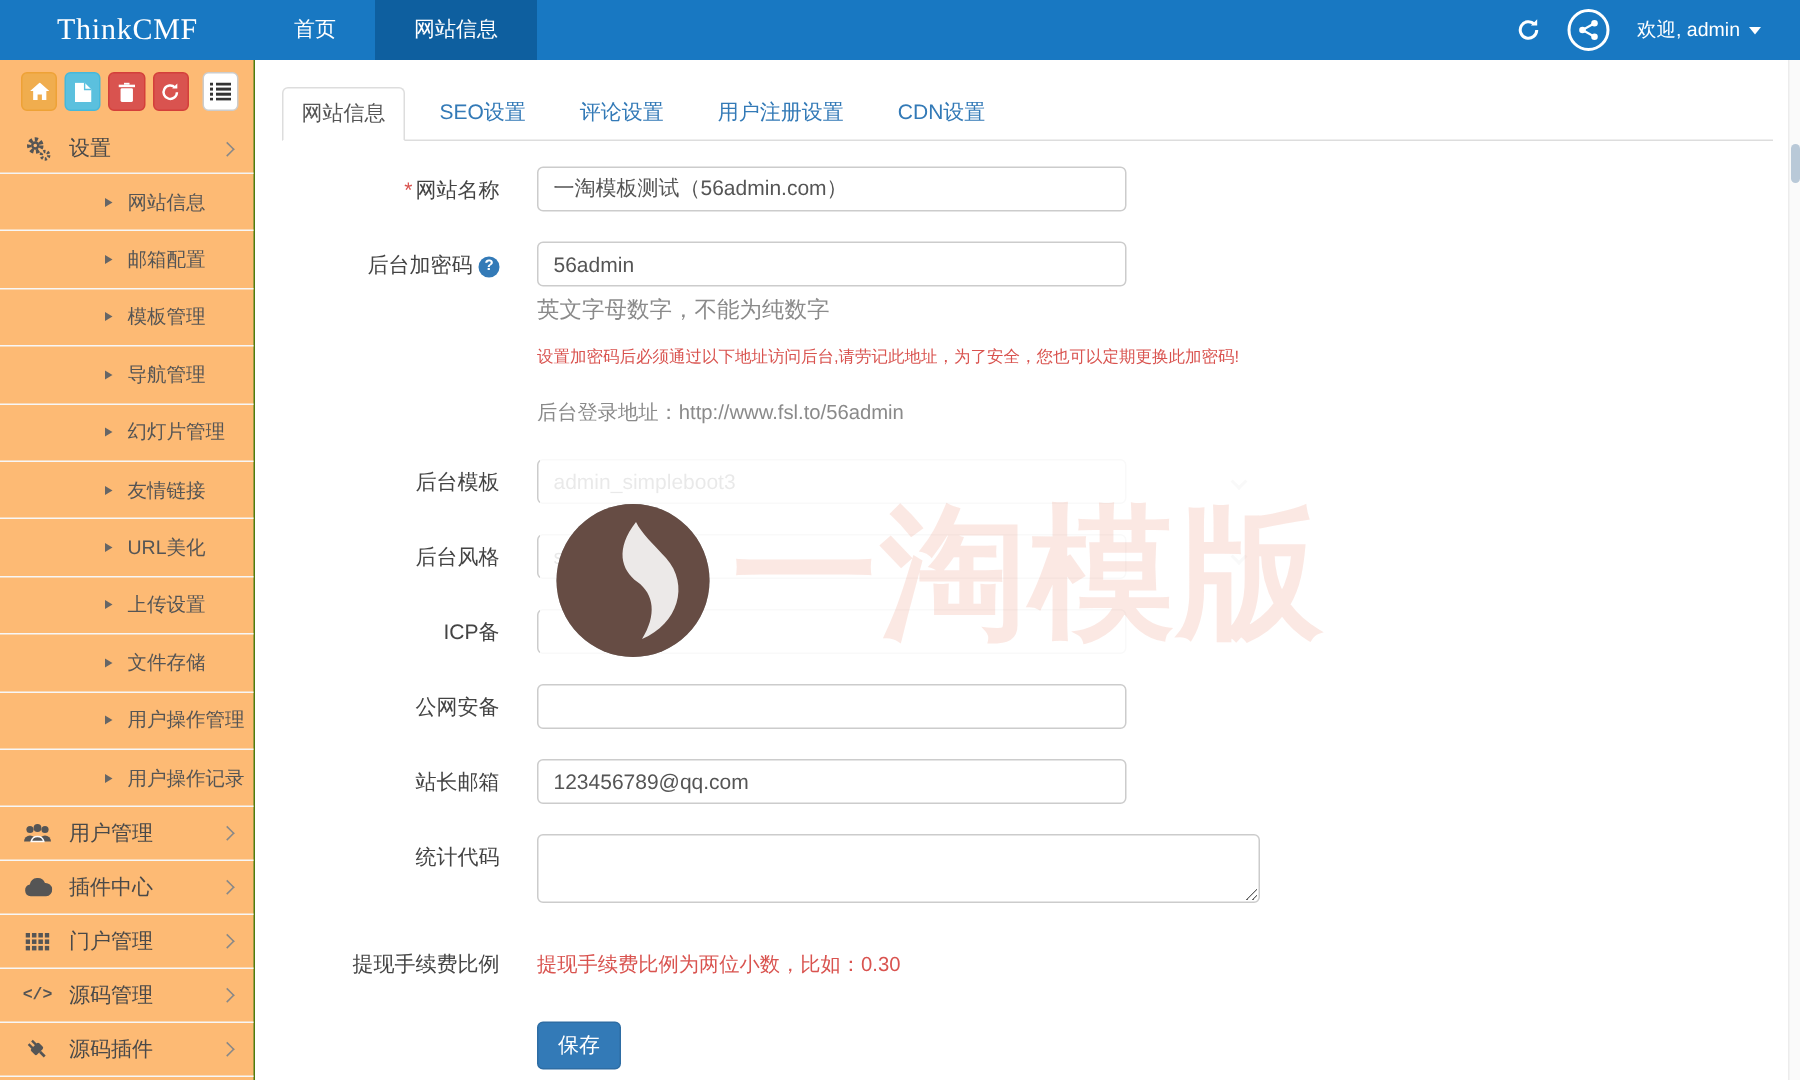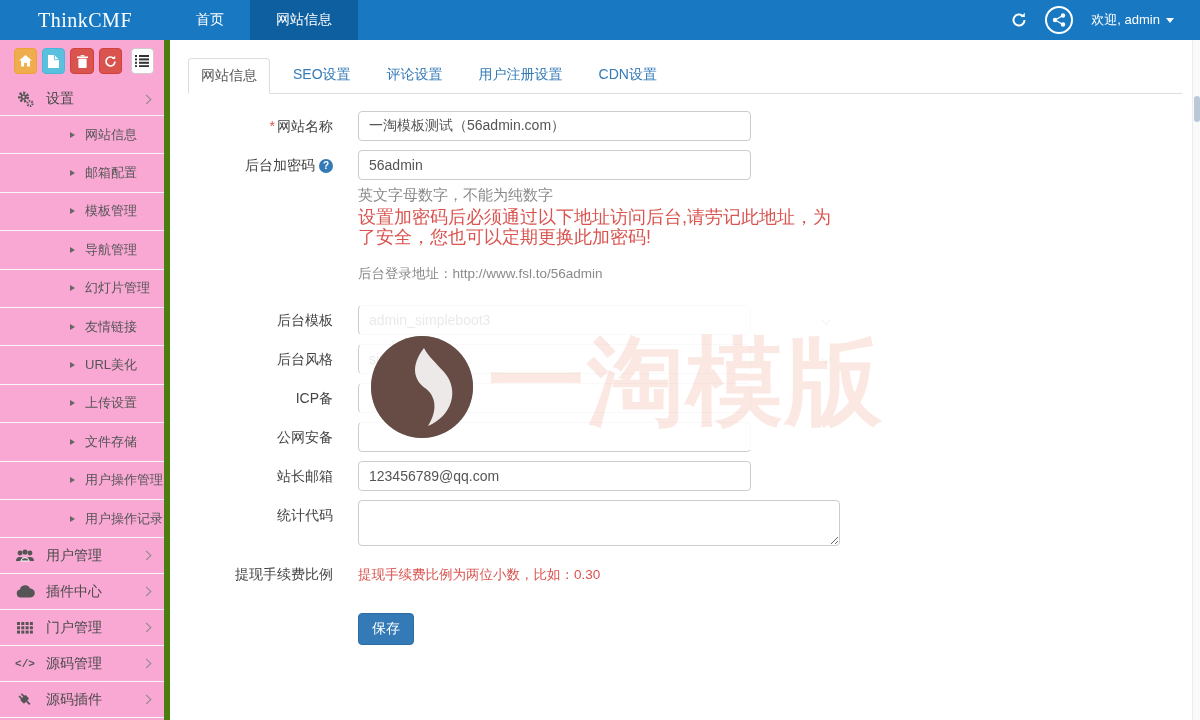--- a/index.html
+++ b/index.html
@@ -21,21 +21,21 @@
   .header-right{ margin-left:auto; display:flex; align-items:center; gap:18px;
     padding-right:26px; color:#fff; }
   .icon-btn{ cursor:pointer; display:flex; align-items:center; }
   .avatar{ width:28px; height:28px; border-radius:50%; border:2px solid #fff;
     display:flex; align-items:center; justify-content:center; cursor:pointer; }
   .welcome{ font-size:13px; display:flex; align-items:center; gap:6px; cursor:pointer; }
   .caret-down{ width:0; height:0; border-left:4px solid transparent;
     border-right:4px solid transparent; border-top:5px solid #fff; }
   
   .sidebar{ position:absolute; left:0; top:40px; bottom:0; width:170px;
-    background:#f9a8d4; border-right:6px solid #4d7c0f; z-index:20; }
+    background:#fdba74; border-right:1px solid #4d7c0f; z-index:20; }
   .side-toolbar{ display:flex; gap:5px; padding:8px 10px 6px 14px; align-items:center; }
   .tb-btn{ width:27px; height:26px; border-radius:4px; display:flex; align-items:center;
     justify-content:center; cursor:pointer; border:1px solid transparent; }
   .tb-home{ background:var(--warn); border-color:#eea236; }
   .tb-file{ background:var(--info); border-color:#46b8da; }
   .tb-trash,.tb-recycle{ background:var(--danger); border-color:#d43f3a; }
   .tb-list{ background:#fff; border-color:#ccc; margin-left:4px; }
   .menu-head{ height:33px; margin-top:3px; display:flex; align-items:center;
     padding:0 14px; cursor:pointer; border-bottom:1px solid #f4f4f4; }
   .menu-head .mh-label{ font-size:14px; color:#494949; margin-left:10px; }
@@ -54,41 +54,41 @@
     font-size:11px; font-weight:bold; color:#555; }
   
   .main{ position:absolute; left:170px; top:40px; right:8px; bottom:0; background:#fff;
     padding:20px 10px 0 18px; }
   .tabs{ display:flex; border-bottom:1px solid #ddd; height:34px; align-items:flex-end; }
   .tab{ font-size:14px; padding:8px 12px; margin-right:10px; cursor:pointer;
     color:var(--link); border:1px solid transparent; border-radius:4px 4px 0 0; }
   .tab.active{ color:#555; background:#fff; border-color:#ddd #ddd #fff #ddd;
     margin-bottom:-1px; }
   .form{ margin-top:17px; position:relative; }
-  .form-row{ display:flex; margin-bottom:9px; }
+  .form-row{ display:flex; margin-bottom:20px; }
   .f-label{ width:170px; min-width:170px; text-align:right; padding-right:25px;
     font-size:14px; color:#444; line-height:30px; white-space:nowrap; }
   .req{ color:#d9534f; margin-right:2px; }
   .f-field{ width:482px; }
   .f-input{ width:393px; height:30px; border:1px solid #ccc; border-radius:4px;
     padding:4px 10px; font-size:14px; color:#555;
     font-family:"Liberation Sans","DejaVu Sans",sans-serif; }
   .sel-wrap{ position:relative; width:482px; }
   .sel-chev{ position:absolute; right:10px; top:11px; width:8px; height:8px;
     border-right:2px solid #ccc; border-bottom:2px solid #ccc;
     transform:rotate(45deg); pointer-events:none; }
   .f-textarea{ width:482px; height:46px; border:1px solid #ccc; border-radius:4px;
     padding:5px 10px; font-size:14px; color:#555; resize:vertical;
     font-family:"Liberation Sans","DejaVu Sans",sans-serif; }
   .help-icon{ display:inline-flex; width:14px; height:14px; border-radius:50%;
     background:var(--link); color:#fff; font-size:10px; font-weight:bold;
     align-items:center; justify-content:center; margin-left:4px; vertical-align:1px;
     cursor:pointer; }
   .helper{ font-size:15px; color:#8a8a8a; margin-top:6px; }
-  .warning{ font-size:18px; color:#d9534f; margin-top:2px; width:480px; line-height:20px; }
+  .warning{ font-size:11px; color:#d9534f; margin-top:12px; width:480px; line-height:20px; }
   .login-addr{ font-size:13.5px; color:#8a8a8a; margin-top:18px; }
   .gap-lg{ margin-bottom:22px; }
   .error-note{ font-size:13.5px; color:#d9534f; margin-top:7px; }
   .save-row{ margin-top:24px; }
   .save-btn{ background:var(--link); border:1px solid #2e6da4; color:#fff;
     font-size:14px; padding:6px 13px; border-radius:4px; cursor:pointer;
     font-family:"Liberation Sans","DejaVu Sans",sans-serif; }
   
   .watermark{ position:absolute; left:360px; top:300px; width:514px; height:150px;
     background:rgba(255,255,255,.87); z-index:10; pointer-events:none; }

